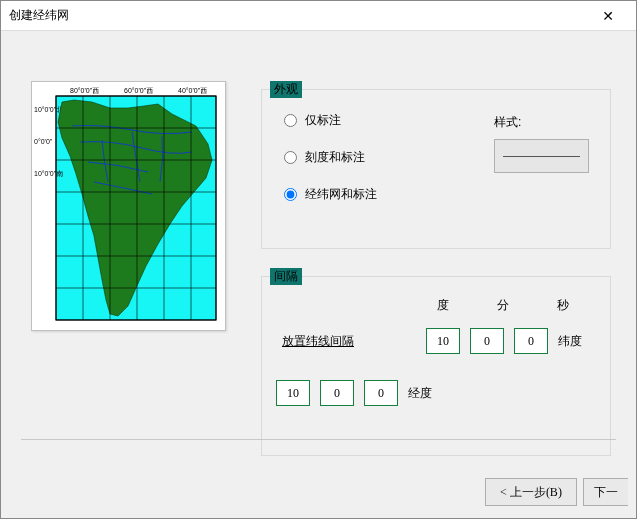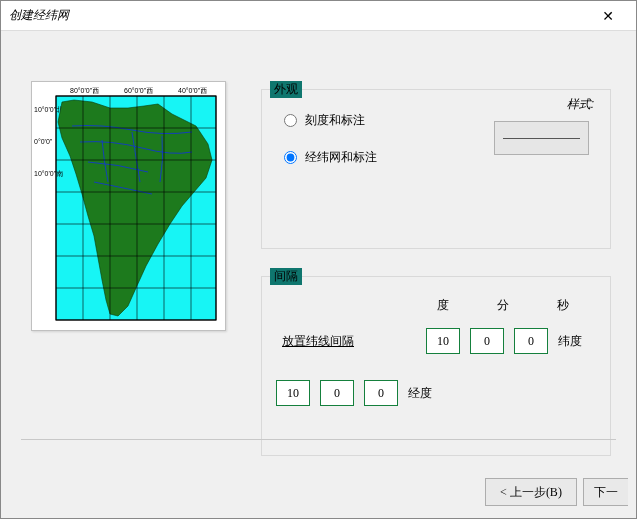--- a/index.html
+++ b/index.html
@@ -20,21 +20,21 @@
   }
   .titlebar {
     height: 30px;
     background: #fff;
     border-bottom: 1px solid #ddd;
     display: flex;
     align-items: center;
     padding: 0 8px;
     font-size: 12px;
   }
-  .titlebar .title { flex: 1; font-style: italic; }
+  .titlebar .title { flex: 1; }
   .titlebar .close {
     width: 40px;
     height: 28px;
     text-align: center;
     line-height: 28px;
     font-size: 14px;
     cursor: pointer;
   }
   .content {
     position: relative;
@@ -92,24 +92,23 @@
     display: flex;
     align-items: center;
     gap: 8px;
     cursor: pointer;
   }
   .radio-item input { margin:0; width:13px; height:13px; }
   
   .style-block {
     position: absolute;
     right: 16px;
-    top: 6px;
+    top: 24px;
     width: 100px;
-    text-align: right;
-    font-style: italic;
+    text-align: left;
   }
   .style-block .lbl { margin-bottom: 8px; }
   .swatch {
     width: 95px;
     height: 34px;
     background: #e6e6e6;
     border: 1px solid #b0b0b0;
     position: relative;
     cursor: pointer;
   }
@@ -239,20 +238,24 @@
         <rect x="24" y="14" width="160" height="224" fill="none" stroke="#000" stroke-width="1.2"></rect>
       </svg>
     </div>
 
     <div class="gbox gbox-appearance">
       <div class="legend">外观</div>
 
       <div class="radios">
         <label class="radio-item">
           <input type="radio" name="appear" style="">
+          <span>仅标注</span>
+        </label>
+        <label class="radio-item">
+          <input type="radio" name="appear" style="">
           <span>刻度和标注</span>
         </label>
         <label class="radio-item">
           <input type="radio" name="appear" checked="" style="">
           <span>经纬网和标注</span>
         </label>
       </div>
 
       <div class="style-block">
         <div class="lbl">样式:</div>

